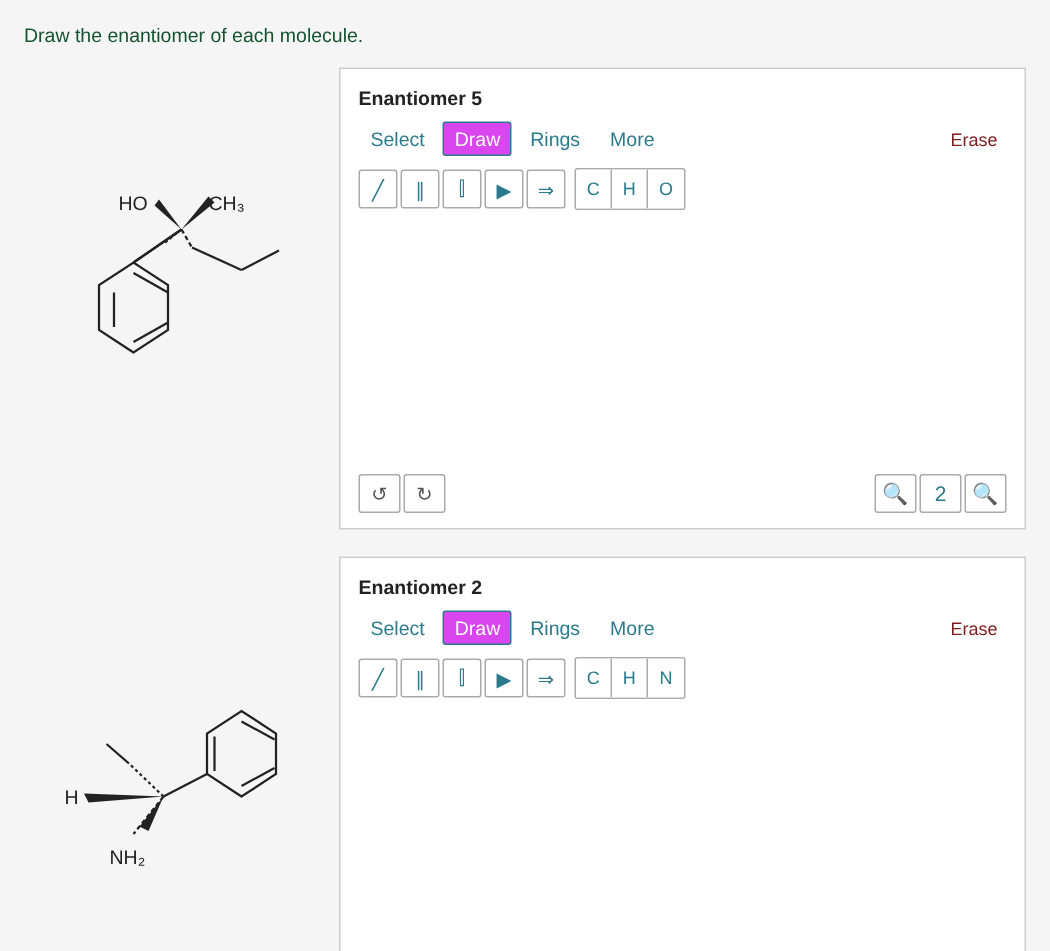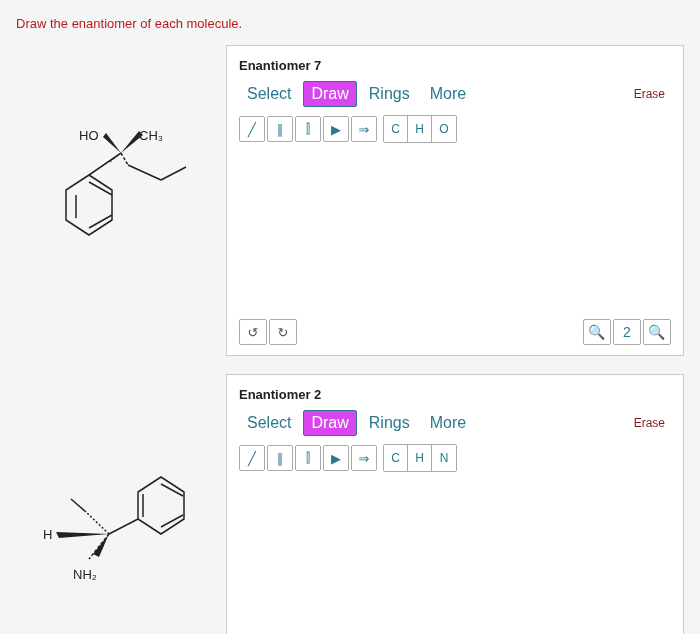--- a/index.html
+++ b/index.html
@@ -6,21 +6,21 @@
     body {
       background: #f5f5f5;
       font-family: Arial, sans-serif;
       font-size: 13px;
       color: #333;
       padding: 16px;
     }
     .instruction {
       margin-bottom: 14px;
       font-size: 13px;
-      color: #b91c1c;
+      color: #14532d;
     }
     .main-container {
       display: flex;
       flex-direction: column;
       gap: 18px;
     }
     .enantiomer-section {
       display: flex;
       align-items: flex-start;
       gap: 0;
@@ -52,21 +52,21 @@
       align-items: center;
       gap: 4px;
       margin-bottom: 8px;
       flex-wrap: wrap;
     }
     .toolbar-btn {
       background: none;
       border: 1px solid transparent;
       padding: 3px 7px;
       cursor: pointer;
-      font-size: 16px;
+      font-size: 13px;
       color: #2a7a8c;
       border-radius: 2px;
     }
     .toolbar-btn.active {
       background: #d946ef;
       color: #fff;
       border-color: #2a7a8c;
     }
     .toolbar-spacer { flex: 1; }
     .toolbar-erase {
@@ -201,21 +201,21 @@
         <line x1="107" y1="90" x2="140" y2="105" stroke="#222" stroke-width="1.5"></line>
 
         <line x1="140" y1="105" x2="165" y2="92" stroke="#222" stroke-width="1.5"></line>
 
         <line x1="68" y1="100" x2="100" y2="78" stroke="#222" stroke-width="1.5"></line>
 
         <line x1="100" y1="78" x2="88" y2="88" stroke="#222" stroke-width="1" stroke-dasharray="2,2"></line>
       </svg>
     </div>
     <div class="editor-box">
-      <div class="editor-title">Enantiomer 7</div>
+      <div class="editor-title">Enantiomer 5</div>
       <div class="toolbar">
         <button class="toolbar-btn">Select</button>
         <button class="toolbar-btn active">Draw</button>
         <button class="toolbar-btn">Rings</button>
         <button class="toolbar-btn">More</button>
         <div class="toolbar-spacer"></div>
         <button class="toolbar-erase">Erase</button>
       </div>
       <div class="draw-tools">
         <button class="draw-tool-btn" title="Single bond">╱</button>

